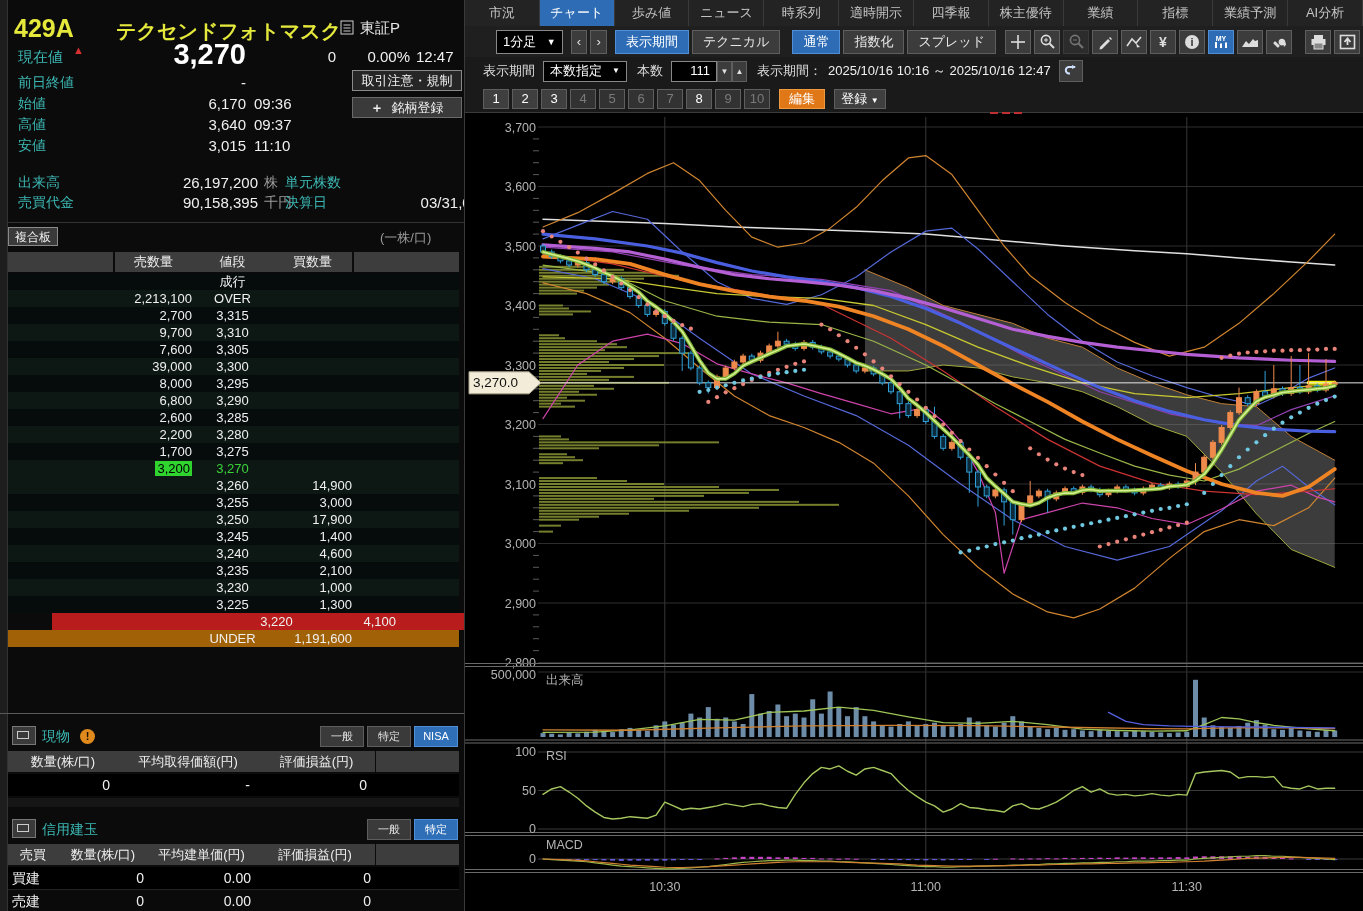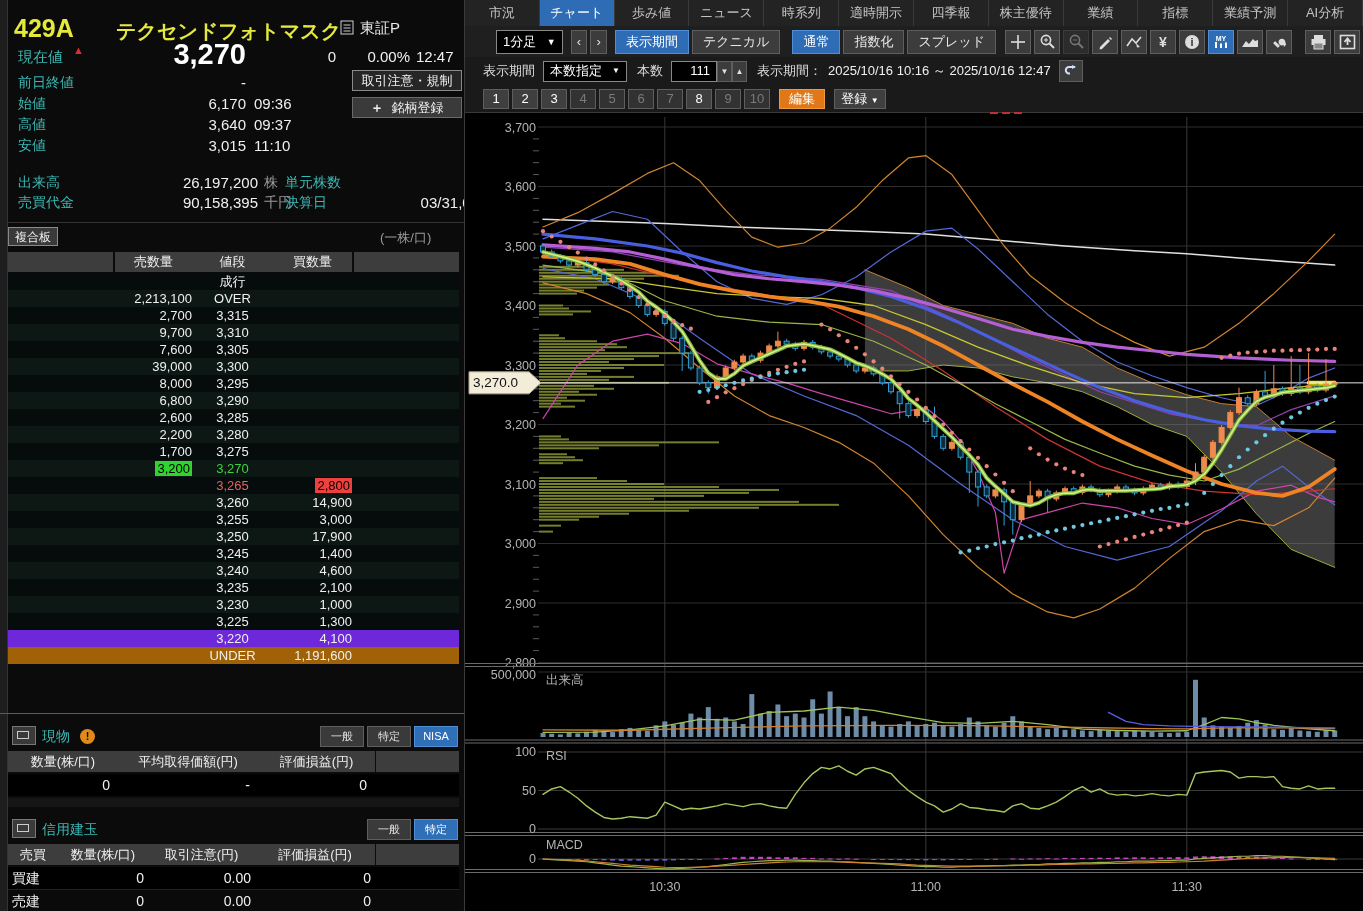--- a/index.html
+++ b/index.html
@@ -210,25 +210,20 @@
         <div class="brow" style="background: rgb(6, 11, 11);">
           <span class="bc1"><span style="position: static;">1,700</span></span>
           <span class="bc2">3,275</span>
           <span class="bc3"><span style="position: static;"></span></span>
         </div>
         <div class="brow" style="background: rgb(13, 24, 21);">
           <span class="bc1"><span class="hl-green" style="position: static;">3,200</span></span>
           <span class="bc2 txt-green">3,270</span>
           <span class="bc3"><span style="position: static;"></span></span>
         </div>
-        <div class="brow" style="background: rgb(6, 11, 11);">
-          <span class="bc1"><span style="position: static;"></span></span>
-          <span class="bc2 txt-red">3,265</span>
-          <span class="bc3"><span class="hl-red" style="position: static;">2,800</span></span>
-        </div>
         <div class="brow" style="background: rgb(13, 24, 21);">
           <span class="bc1"><span style="position: static;"></span></span>
           <span class="bc2">3,260</span>
           <span class="bc3"><span style="position: static;">14,900</span></span>
         </div>
         <div class="brow" style="background: rgb(6, 11, 11);">
           <span class="bc1"><span style="position: static;"></span></span>
           <span class="bc2">3,255</span>
           <span class="bc3"><span style="position: static;">3,000</span></span>
         </div>
@@ -255,21 +250,21 @@
         <div class="brow" style="background: rgb(13, 24, 21);">
           <span class="bc1"><span style="position: static;"></span></span>
           <span class="bc2">3,230</span>
           <span class="bc3"><span style="position: static;">1,000</span></span>
         </div>
         <div class="brow" style="background: rgb(6, 11, 11);">
           <span class="bc1"><span style="position: static;"></span></span>
           <span class="bc2">3,225</span>
           <span class="bc3"><span style="position: static;">1,300</span></span>
         </div>
-        <div class="brow" style="background: #6d28d9;">
+        <div class="brow" style="background: #b91c1c; margin-left: 44px;">
           <span class="bc1"><span style="position: static;"></span></span>
           <span class="bc2">3,220</span>
           <span class="bc3"><span style="position: static;">4,100</span></span>
         </div>
         <div class="brow" style="background: #a16207;">
           <span class="bc1"><span style="position: static;"></span></span>
           <span class="bc2">UNDER</span>
           <span class="bc3"><span style="position: static;">1,191,600</span></span>
         </div>
       </div>
@@ -292,21 +287,21 @@
         <span style="left: 250px; width: 109px; text-align: right;">0</span>
       </div>
     <div class="abs" style="left:8px;top:798px;width:451px;height:9px;background:#161616"></div>
 
     <div class="abs" style="left:12px;top:819px"><span class="winicon"></span></div>
     <div class="abs panel-title" style="left:42px;top:821px">信用建玉</div>
     <div id="margin-tabs"></div>
     <div class="abs ptbl-head" id="margin-head" style="left:8px;top:844px;width:451px;height:21px">
         <span style="left: 0px; width: 50px;">売買</span>
         <span style="left: 50px; width: 90px;">数量(株/口)</span>
-        <span style="left: 140px; width: 107px;">取引注意(円)</span>
+        <span style="left: 140px; width: 107px;">平均建単価(円)</span>
         <span style="left: 247px; width: 120px;">評価損益(円)</span>
         <span style="left: 368px; width: 83px;"></span>
       </div>
     <div id="margin-rows">
         <div class="abs ptbl-row" style="left: 8px; top: 867px; width: 451px; height: 22px; background: rgb(0, 0, 0); border-bottom: 1px solid rgb(34, 34, 34);">
           <span style="left: 4px;">買建</span>
           <span style="left: 50px; width: 86px; text-align: right;">0</span>
           <span style="left: 140px; width: 103px; text-align: right;">0.00</span>
           <span style="left: 247px; width: 116px; text-align: right;">0</span>
         </div>

